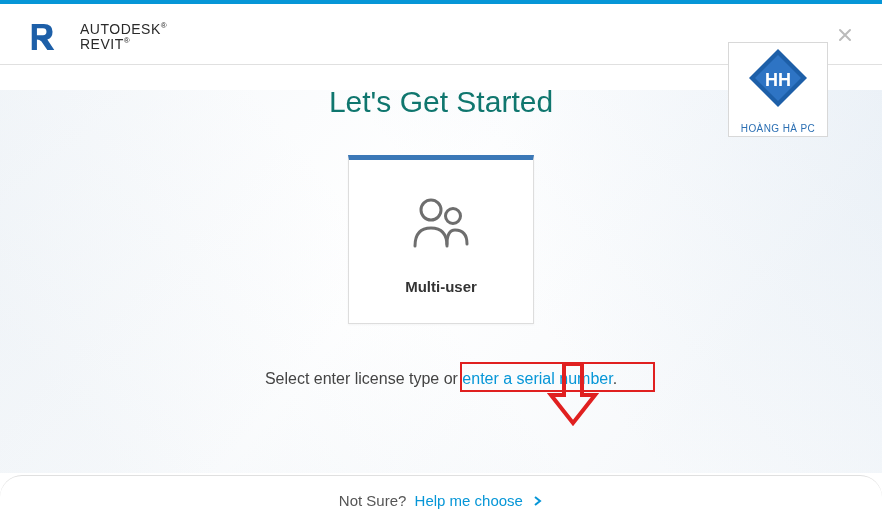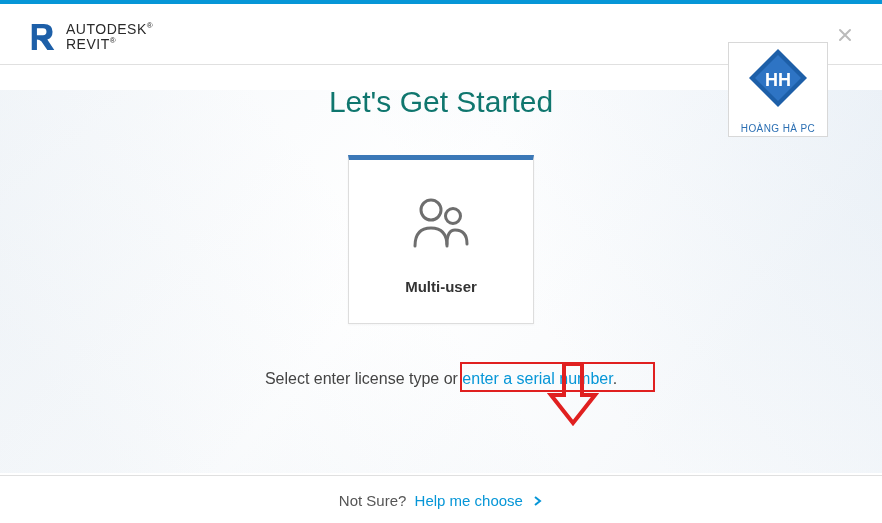--- a/index.html
+++ b/index.html
@@ -12,21 +12,21 @@
     position: relative;
   }
   .top-accent { height: 4px; background: #0696d7; width: 100%; }
   .header {
     display: flex;
     align-items: center;
     padding: 18px 30px 12px 30px;
     border-bottom: 1px solid #e0e0e0;
     position: relative;
   }
-  .logo-wrap { display: flex; align-items: center; gap: 10px; }
+  .logo-wrap { display: flex; align-items: center; gap: 24px; }
   .revit-logo { width: 26px; height: 30px; }
   .brand-text { display: flex; flex-direction: column; line-height: 1.05; font-size: 14px; letter-spacing: 0.5px; color: #2a2a2a; }
   .brand-autodesk { font-weight: 500; }
   .brand-autodesk sup { font-size: 8px; vertical-align: top; }
   .brand-revit { font-weight: 400; }
   .brand-revit sup { font-size: 8px; vertical-align: top; }
   .close-btn { position: absolute; right: 30px; top: 24px; cursor: pointer; color: #bbb; font-size: 16px; }
   .watermark-badge {
     position: absolute;
     right: 54px;
@@ -91,20 +91,21 @@
   }
   .footer {
     position: absolute;
     bottom: 0; left: 0; right: 0;
     border-top: 1px solid #e0e0e0;
     padding: 16px 0 14px 0;
     text-align: center;
     font-size: 15px;
     background: #fff;
     z-index: 3;
+    border-radius: 22px;
   }
   .footer .ns-label { color: #555; }
   .footer .help-link { color: #0696d7; cursor: pointer; margin-left: 4px; }
   .footer .chev { color: #0696d7; margin-left: 6px; font-size: 13px; }
 </style>
 </head>
 <body>
 
 <div class="top-accent"></div>
 

